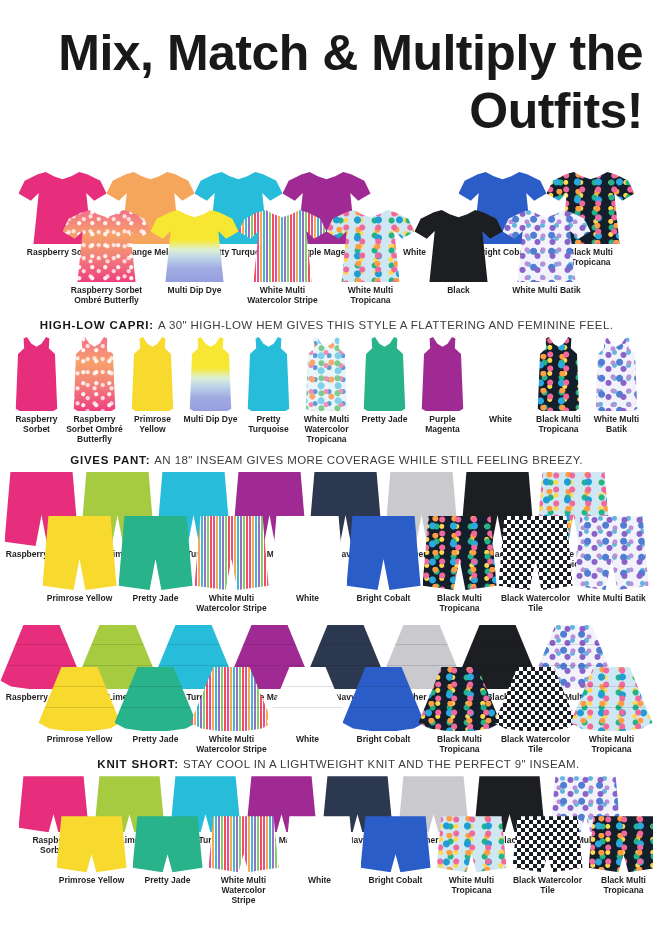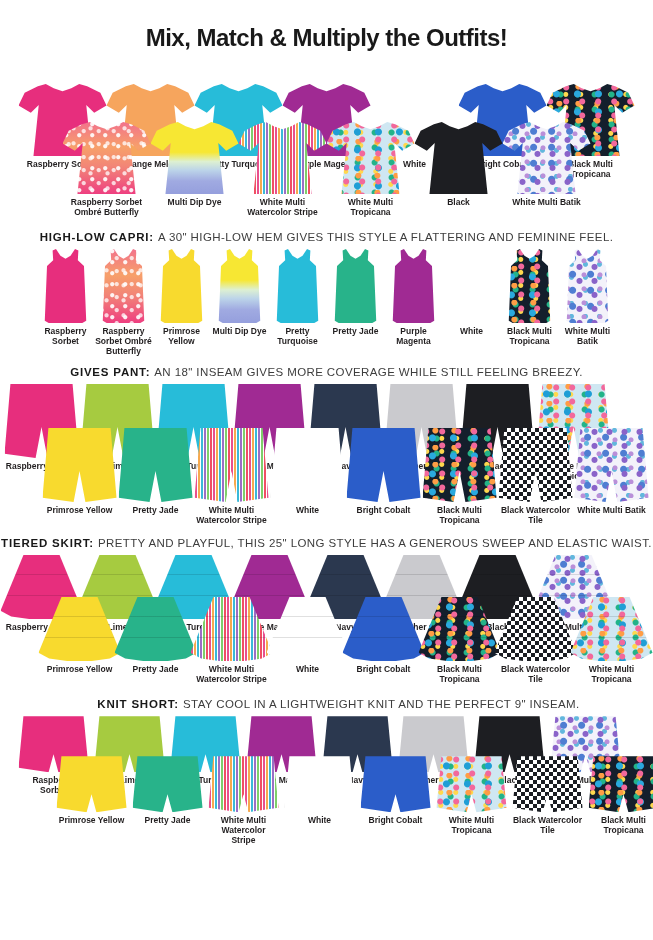--- a/index.html
+++ b/index.html
@@ -4,30 +4,30 @@
 <style>
   * { box-sizing: border-box; }
   html, body { margin: 0; padding: 0; }
   body {
     width: 653px; height: 940px; background: #ffffff; overflow: hidden;
     font-family: "Liberation Sans", sans-serif; color: #231f20;
   }
   .page { width: 653px; height: 940px; position: relative; }
 
   .title {
-    margin: 24px 10px 0; text-align: center;
-    font-size: 24px; font-weight: 700; letter-spacing: -0.5px; color: #191919;
+    margin: 24px 10px 0; text-align: right;
+    font-size: 50px; font-weight: 700; letter-spacing: -0.5px; color: #191919;
   }
 
   .section { text-align: center; }
   #sec-shirred-tee  { margin-top: 32px; }
   #sec-high-low-tank{ margin-top: 14px; }
   #sec-capri-pant   { margin-top: 10px; }
   #sec-tiered-skirt { margin-top: 12px; }
-  #sec-knit-short   { margin-top: 14px; padding-left: 24px; }
+  #sec-knit-short   { margin-top: 4px; padding-left: 24px; }
 
   .section-header { font-size: 11.5px; letter-spacing: 0.4px; color: #3d3d3d; }
   .section-header .name { font-weight: 800; color: #181818; letter-spacing: 0.8px; }
 
   .row {
     display: flex; justify-content: center; align-items: flex-start;
     margin-top: 6px;
   }
   .item { display: flex; flex-direction: column; align-items: center; position: relative; }
   .item.low { z-index: 2; }
@@ -248,20 +248,24 @@
   <div class="item">
     <div class="garment shape-tank sw-multi-dip-dye"></div>
     <div class="label">Multi Dip Dye</div>
   </div>
 
   <div class="item">
     <div class="garment shape-tank sw-pretty-turquoise" style="background: rgb(39, 188, 217);"></div>
     <div class="label">Pretty Turquoise</div>
   </div>
 
+  <div class="item">
+    <div class="garment shape-tank sw-white-multi-watercolor-tropicana"></div>
+    <div class="label">White Multi Watercolor Tropicana</div>
+  </div>
 
   <div class="item">
     <div class="garment shape-tank sw-pretty-jade" style="background: rgb(40, 179, 138);"></div>
     <div class="label">Pretty Jade</div>
   </div>
 
   <div class="item">
     <div class="garment shape-tank sw-purple-magenta" style="background: rgb(160, 42, 147);"></div>
     <div class="label">Purple Magenta</div>
   </div>
@@ -365,24 +369,20 @@
   </div>
 
   <div class="item low">
     <div class="garment shape-capri sw-white-multi-batik"></div>
     <div class="label">White Multi Batik</div>
   </div>
 </div>
   </section>
 
   <section class="section" id="sec-tiered-skirt">
-    <div class="section-header">
-      <span class="name">TIERED SKIRT: </span>
-      <span class="desc">PRETTY AND PLAYFUL, THIS 25" LONG STYLE HAS A GENEROUS SWEEP AND ELASTIC WAIST.</span>
-    </div>
     <div class="row skirt">
   <div class="item">
     <div class="garment shape-skirt sw-raspberry-sorbet" style="background: rgb(231, 46, 125);"></div>
     <div class="label">Raspberry Sorbet</div>
   </div>
 
   <div class="item low">
     <div class="garment shape-skirt sw-primrose-yellow" style="background: rgb(248, 218, 46);"></div>
     <div class="label">Primrose Yellow</div>
   </div>

